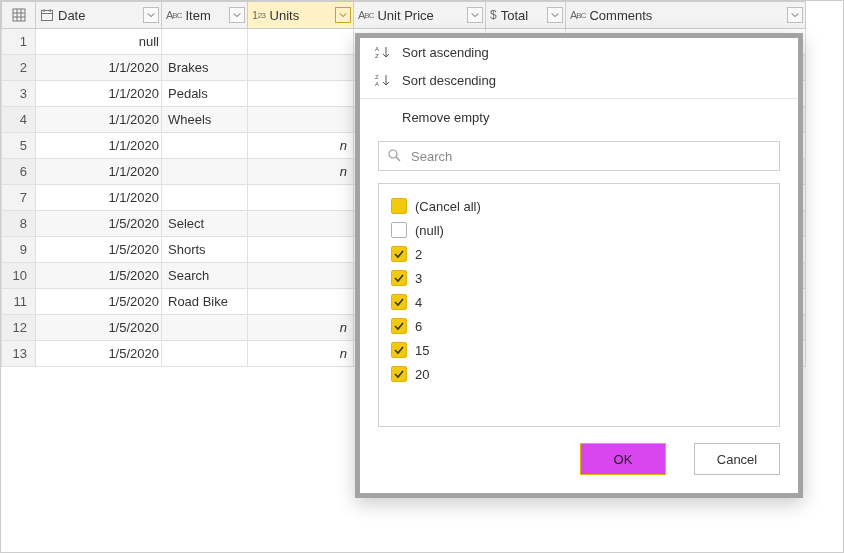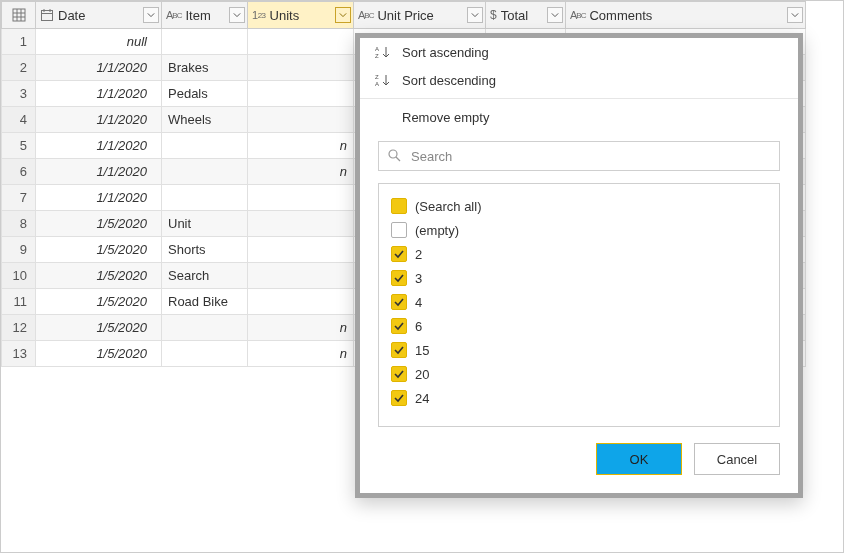--- a/index.html
+++ b/index.html
@@ -67,21 +67,21 @@
   }
   tbody tr:nth-child(even) td { background: #f7f7f7; }
   tbody tr:nth-child(even) td.rownum { background: #efefef; }
   td.rownum {
     text-align: right;
     color: #555;
     background: #f3f3f3;
     padding-right: 8px;
     width: 34px;
   }
-  td.date { text-align: right; font-style: italic; padding-right: 14px; }
+  td.date { text-align: right; padding-right: 2px; }
   td.units { text-align: right; padding-right: 6px; font-style: italic; }
 
   .col-date   { width: 126px; }
   .col-item   { width: 86px;  }
   .col-units  { width: 106px; }
   .col-uprice { width: 132px; }
   .col-total  { width: 80px;  }
   .col-comm   { width: 240px; }
 
   
@@ -151,22 +151,22 @@
   .btn-row {
     display: flex; justify-content: flex-end; gap: 12px;
     padding: 16px 18px 6px 18px;
   }
   .btn {
     min-width: 86px; height: 32px;
     display:flex; align-items:center; justify-content:center;
     font-size: 13px;
     cursor: pointer;
   }
-  .btn-primary   { background: #0ea5e9; border: 1px solid #e0b400; color:#222; }
-  .btn-secondary { background: #fff;    border: 1px solid #bfbfbf; color:#333; }
+  .btn-primary   { background: #d946ef; border: 1px solid #e0b400; color:#222; }
+  .btn-secondary { background: #fff;    border: 1px solid #bfbfbf; color:#333;margin-left:16px; }
 
 </style>
 </head>
 <body>
 
 <table class="grid">
   <thead>
     <tr class="hdr-row">
       <th class="rownum-hdr">
         <div class="tbl-icon">
@@ -320,21 +320,21 @@
         <td class="date">1/1/2020</td>
         <td></td>
         <td class="units"></td>
         <td></td>
         <td></td>
         <td></td>
       </tr>
       <tr>
         <td class="rownum">8</td>
         <td class="date">1/5/2020</td>
-        <td>Unit</td>
+        <td>Select</td>
         <td class="units"></td>
         <td></td>
         <td></td>
         <td></td>
       </tr>
       <tr>
         <td class="rownum">9</td>
         <td class="date">1/5/2020</td>
         <td>Shorts</td>
         <td class="units"></td>
@@ -420,26 +420,26 @@
             <circle cx="6" cy="6" r="4" fill="none" stroke="#999" stroke-width="1.2"></circle>
             <line x1="9" y1="9" x2="13" y2="13" stroke="#999" stroke-width="1.2"></line>
           </svg>
       </span>
       <input type="text" placeholder="Search" style="">
     </div>
 
     <div class="values-box">
       <div class="val-row">
         <span class="chk solid"></span>
-        <span>(Search all)</span>
+        <span>(Cancel all)</span>
       </div>
       <div id="filter-values">
           <div class="val-row">
             <span class="chk"></span>
-            <span>(empty)</span>
+            <span>(null)</span>
           </div>
           <div class="val-row">
             <span class="chk on">
               <svg viewBox="0 0 10 10">
                 <path d="M1 5 L4 8 L9 2" fill="none" stroke="#333" stroke-width="1.6"></path>
               </svg>
             </span>
             <span>2</span>
           </div>
           <div class="val-row">
@@ -474,28 +474,20 @@
             </span>
             <span>15</span>
           </div>
           <div class="val-row">
             <span class="chk on">
               <svg viewBox="0 0 10 10">
                 <path d="M1 5 L4 8 L9 2" fill="none" stroke="#333" stroke-width="1.6"></path>
               </svg>
             </span>
             <span>20</span>
-          </div>
-          <div class="val-row">
-            <span class="chk on">
-              <svg viewBox="0 0 10 10">
-                <path d="M1 5 L4 8 L9 2" fill="none" stroke="#333" stroke-width="1.6"></path>
-              </svg>
-            </span>
-            <span>24</span>
           </div>
         </div>
     </div>
   </div>
 
   <div class="btn-row">
     <div class="btn btn-primary">
       <span>OK</span>
     </div>
     <div class="btn btn-secondary">

